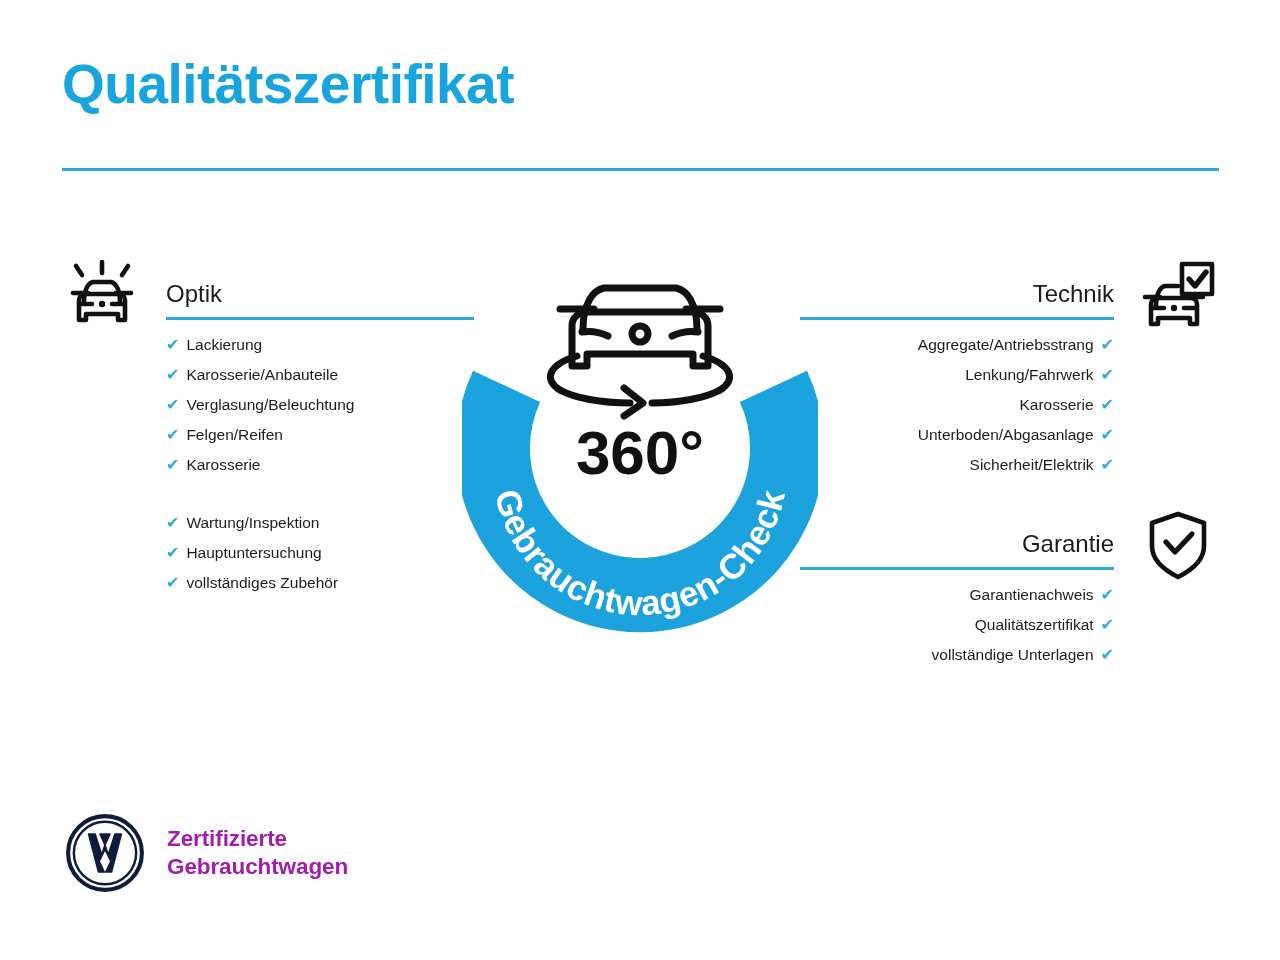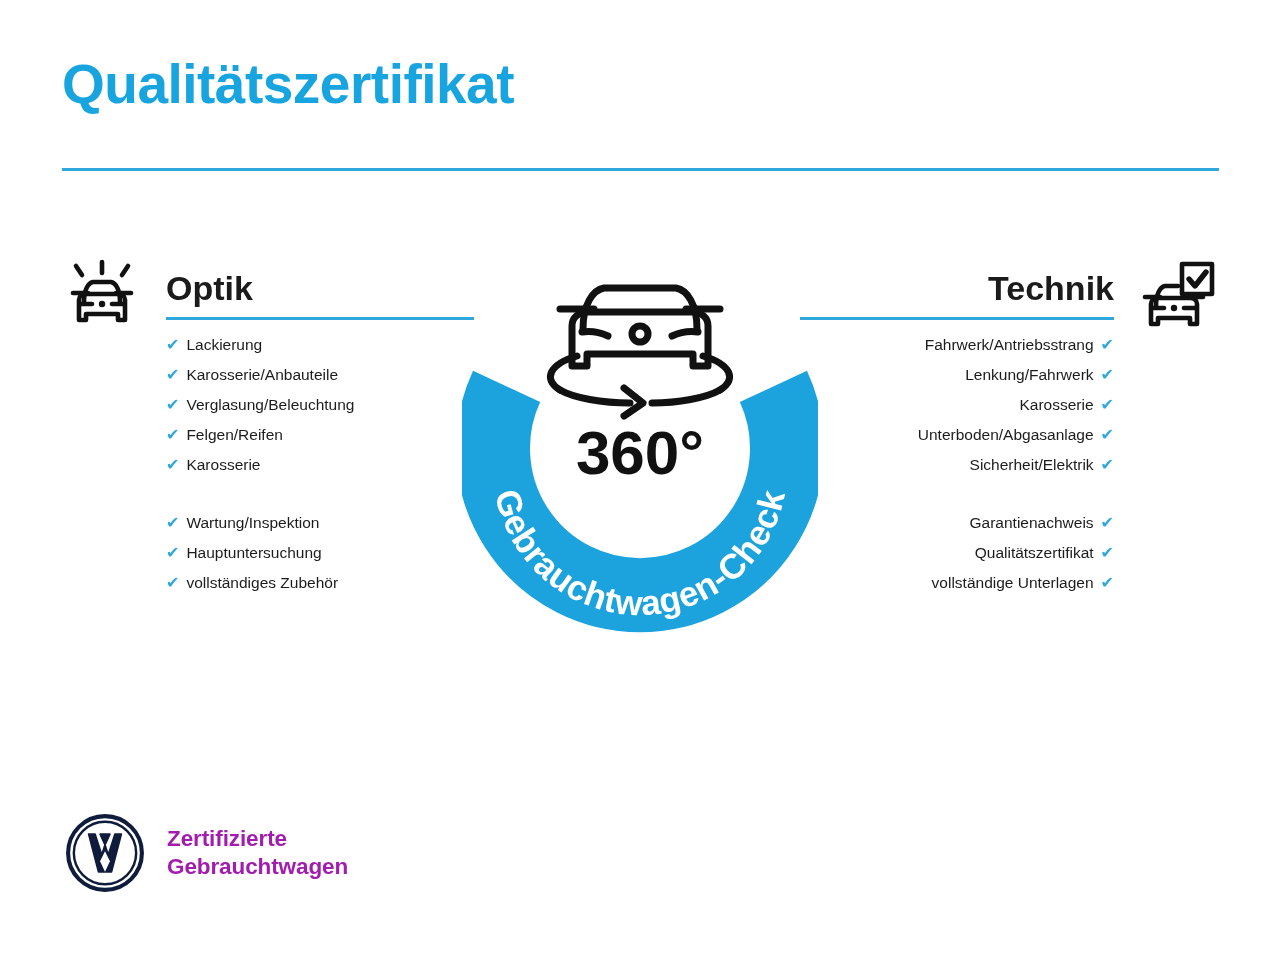--- a/index.html
+++ b/index.html
@@ -48,22 +48,22 @@
   .sec-technik { left: 800px; top: 258px; width: 418px; }
   .sec-garantie{ left: 800px; top: 508px; width: 418px; }
 
   .sec-head {
     position: relative;
     height: 72px;
   }
   .sec-title {
     position: absolute;
     bottom: 22px;
-    font-size: 34px;
-    font-weight: bold;
+    font-size: 24px;
+    font-weight: normal;
     color: #1b1b1b;
     letter-spacing: 0px;
     white-space: nowrap;
     margin-top: 20px;
   }
   .left-col .sec-title  { left: 104px; }
   .right-col .sec-title { right: 104px; }
 
   .sec-underline {
     position: absolute;
@@ -221,21 +221,21 @@
         <circle cx="36" cy="52" r="3.2" fill="#111111" stroke="none"></circle>
         <rect x="44" y="8" width="30" height="30" fill="#ffffff"></rect>
         <polyline points="51,23 57,30 68,16" stroke-width="5.4"></polyline>
       </svg>
     </span>
     <span class="sec-title">Technik</span>
     <span class="sec-underline"></span>
   </div>
   <ul class="check-list">
     <li class="check-item">
-      <span>Fahrwerk/Antriebsstrang</span>
+      <span>Aggregate/Antriebsstrang</span>
       <span class="tick">✔</span>
     </li>
     <li class="check-item">
       <span>Lenkung/Fahrwerk</span>
       <span class="tick">✔</span>
     </li>
     <li class="check-item">
       <span>Karosserie</span>
       <span class="tick">✔</span>
     </li>
@@ -244,20 +244,30 @@
       <span class="tick">✔</span>
     </li>
     <li class="check-item">
       <span>Sicherheit/Elektrik</span>
       <span class="tick">✔</span>
     </li>
   </ul>
 </div>
 
 <div class="section sec-garantie right-col">
+  <div class="sec-head">
+    <span class="sec-icon">
+      <svg viewBox="0 0 80 80" fill="none" stroke="#111111" stroke-width="4.6" stroke-linecap="round" stroke-linejoin="round">
+        <path d="M40 8 L66 17 L66 40 C66 54 54 64 40 71 C26 64 14 54 14 40 L14 17 Z"></path>
+        <polyline points="28,36 37,46 54,28" stroke-width="5.2"></polyline>
+      </svg>
+    </span>
+    <span class="sec-title">Garantie</span>
+    <span class="sec-underline"></span>
+  </div>
   <ul class="check-list">
     <li class="check-item">
       <span>Garantienachweis</span>
       <span class="tick">✔</span>
     </li>
     <li class="check-item">
       <span>Qualitätszertifikat</span>
       <span class="tick">✔</span>
     </li>
     <li class="check-item">

